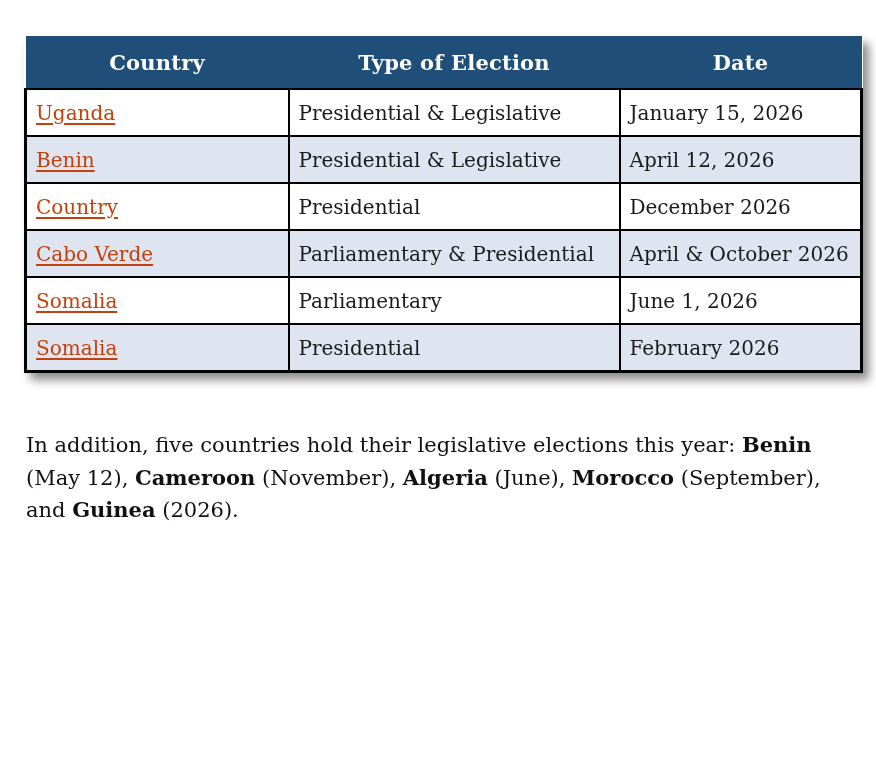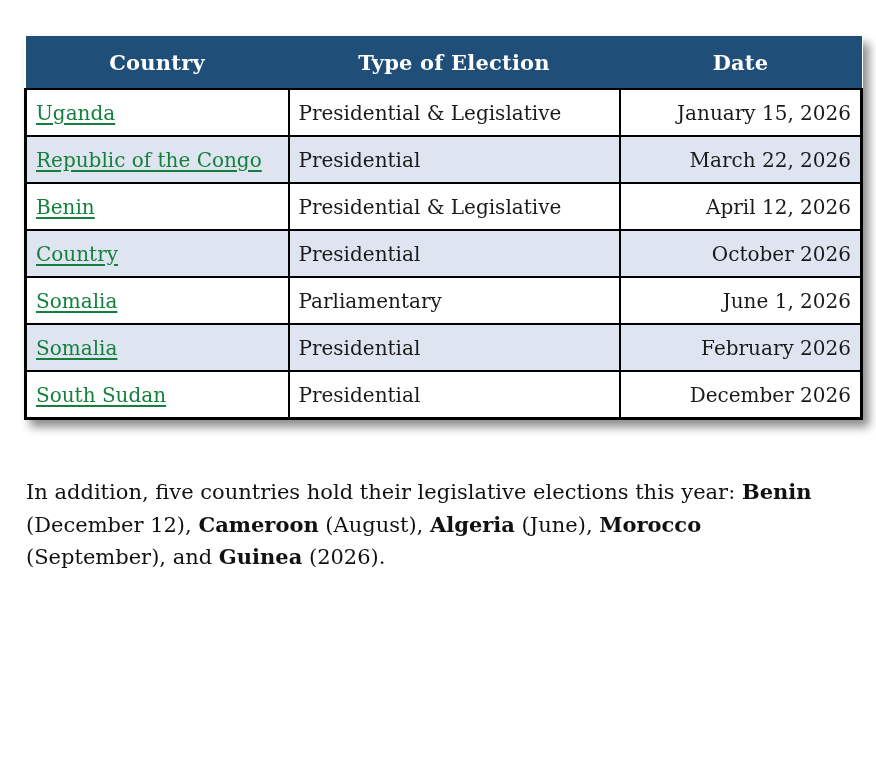--- a/index.html
+++ b/index.html
@@ -41,26 +41,26 @@
     border: 2px solid #000000;
     font-size: 20px;
     color: #1a1a1a;
     height: 41px;
     padding: 2px 9px;
     vertical-align: middle;
     white-space: nowrap;
     overflow: hidden;
   }
   table.elections tbody td:first-child  { border-left: 3px solid #000; }
-  table.elections tbody td:last-child   { border-right: 3px solid #000; text-align: right; }
+  table.elections tbody td:last-child   { border-right: 3px solid #000; }
   table.elections tbody tr:last-child td{ border-bottom: 3px solid #000; }
   table.elections tbody tr:nth-child(even) td { background: #DEE5F1; }
   table.elections tbody tr:nth-child(odd) td  { background: #ffffff; }
   a.country-link {
-    color: #15803d;
+    color: #c2410c;
     text-decoration: underline;
     text-underline-offset: 3px;
     text-decoration-thickness: 1.5px;
     cursor: pointer;
   }
   .footnote {
     margin: 56px 0 0 2px;
     max-width: 800px;
     font-size: 21px;
     line-height: 1.55;
@@ -86,47 +86,42 @@
         <th>Date</th>
       </tr>
     </thead>
     <tbody id="table-body">
         <tr>
           <td><a class="country-link">Uganda</a></td>
           <td>Presidential &amp; Legislative</td>
           <td>January 15, 2026</td>
         </tr>
         <tr>
-          <td><a class="country-link">Republic of the Congo</a></td>
-          <td>Presidential</td>
-          <td>March 22, 2026</td>
-        </tr>
-        <tr>
           <td><a class="country-link">Benin</a></td>
           <td>Presidential &amp; Legislative</td>
           <td>April 12, 2026</td>
         </tr>
         <tr>
           <td><a class="country-link">Country</a></td>
           <td>Presidential</td>
-          <td>October 2026</td>
+          <td>December 2026</td>
+        </tr>
+        <tr>
+          <td><a class="country-link">Cabo Verde</a></td>
+          <td>Parliamentary &amp; Presidential</td>
+          <td>April &amp; October 2026</td>
         </tr>
         <tr>
           <td><a class="country-link">Somalia</a></td>
           <td>Parliamentary</td>
           <td>June 1, 2026</td>
         </tr>
         <tr>
           <td><a class="country-link">Somalia</a></td>
           <td>Presidential</td>
           <td>February 2026</td>
         </tr>
-        <tr>
-          <td><a class="country-link">South Sudan</a></td>
-          <td>Presidential</td>
-          <td>December 2026</td>
-        </tr>
       </tbody>
   </table>
 
-  <p class="footnote" id="footnote"><span>In addition, five countries hold their legislative elections this year: </span><b>Benin</b><span> (December 12), </span><b>Cameroon</b><span> (August), </span><b>Algeria</b><span> (June), </span><b>Morocco</b><span> (September), and </span><b>Guinea</b><span> (2026).</span></p>
+  <p class="footnote" id="footnote"><span>In addition, five countries hold their legislative elections this year: </span><b>Benin</b><span> (May 12), </span><b>Cameroon</b><span> (November), </span><b>Algeria</b><span> (June), </span><b>Morocco</b><span> (September), and </span><b>Guinea</b><span> (2026).</span></p>
 
 </div>
 
 </body></html>

